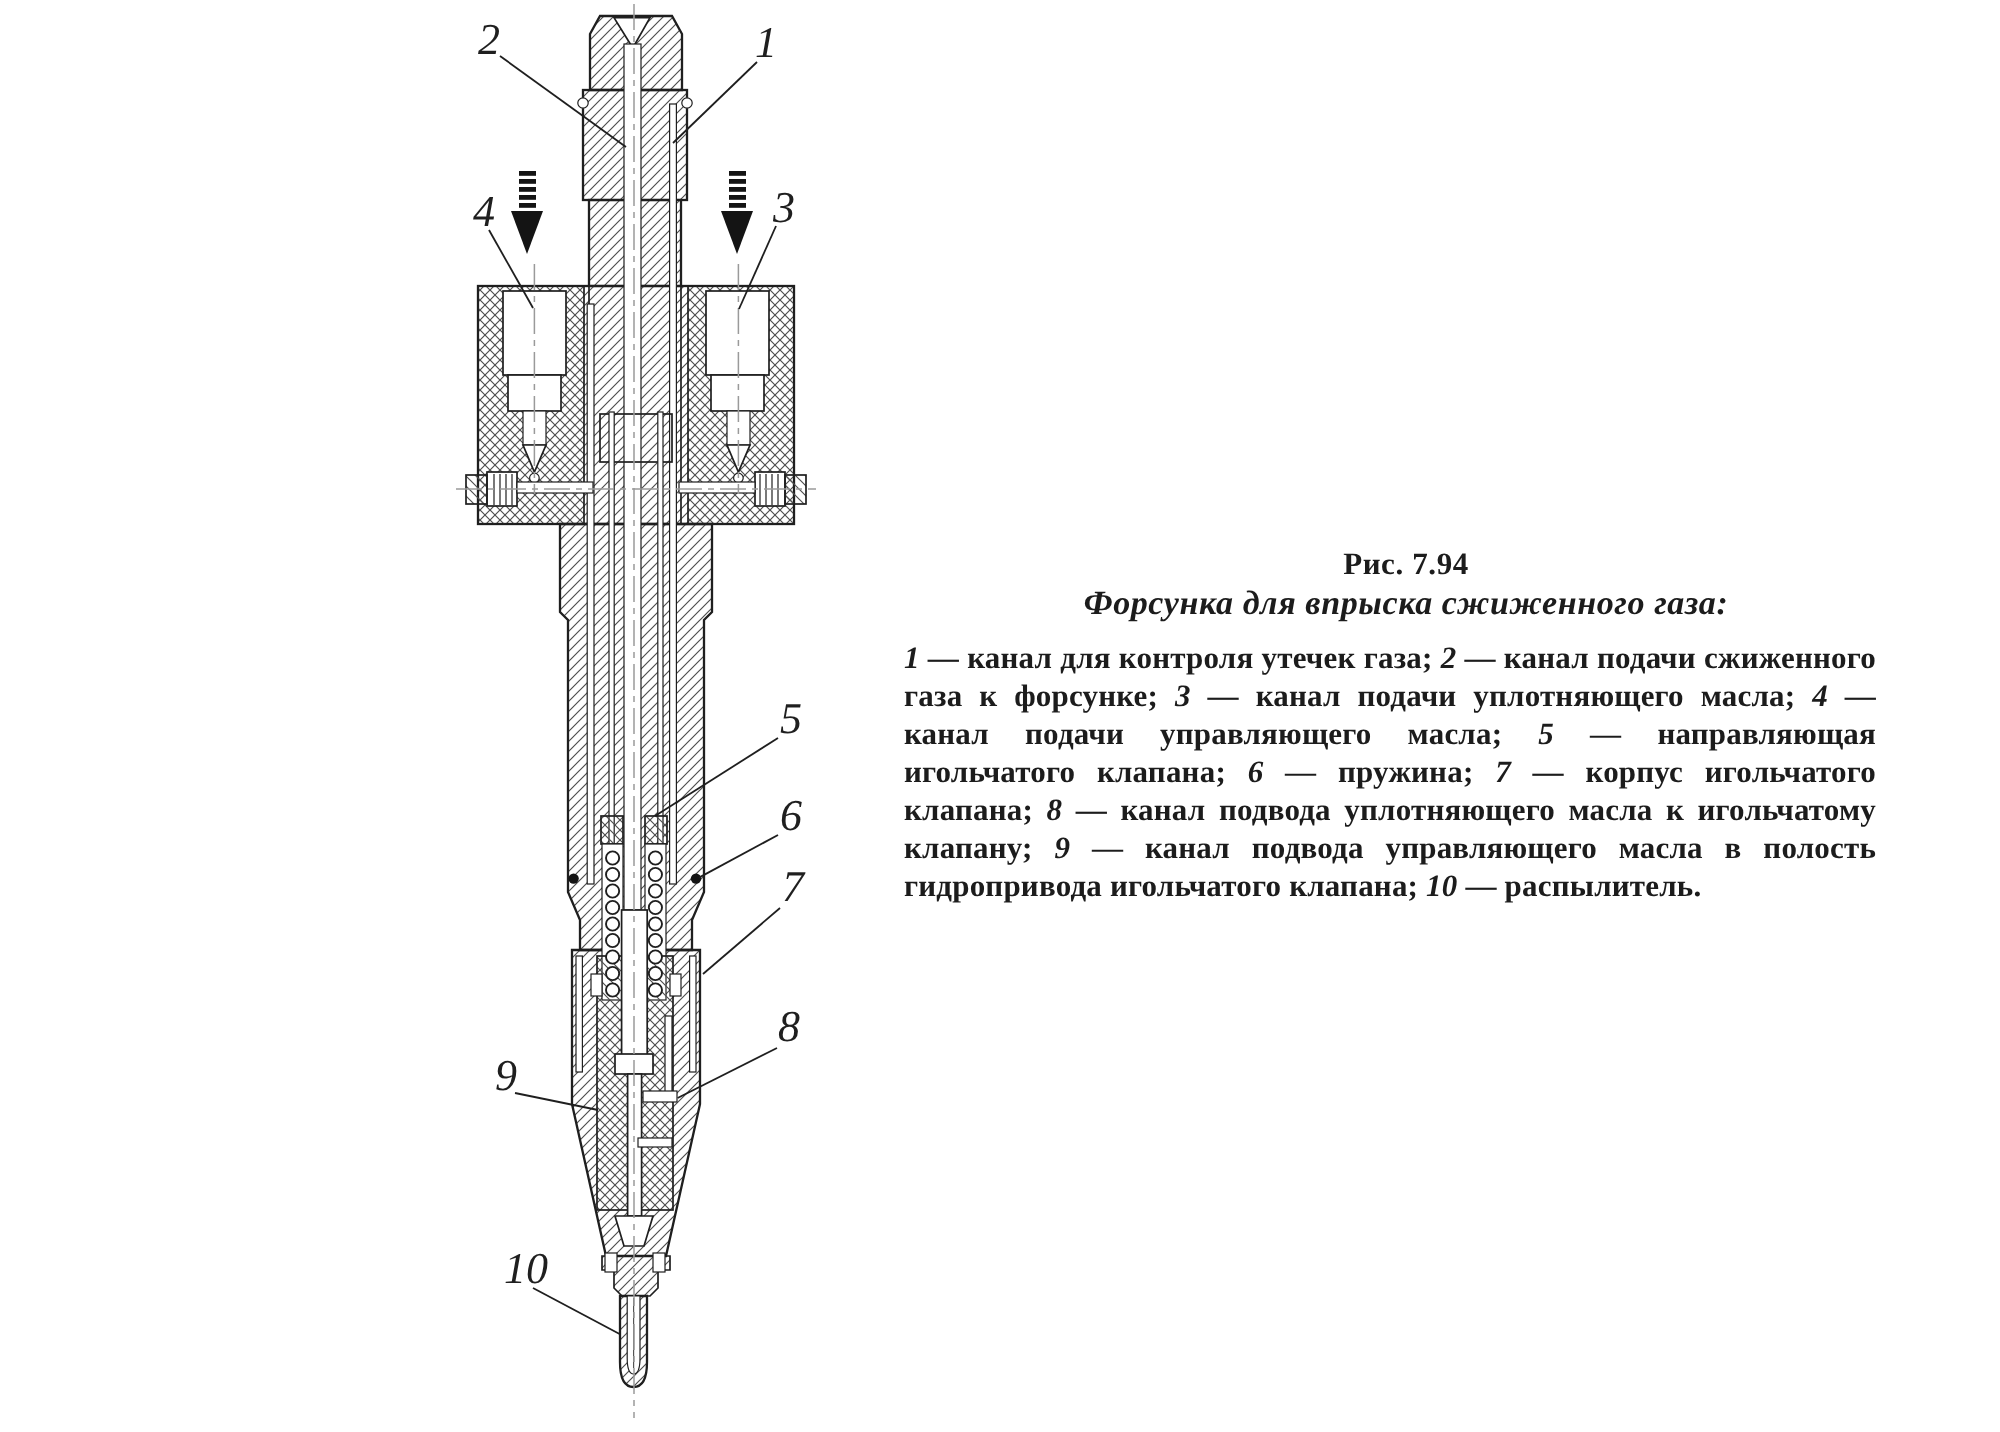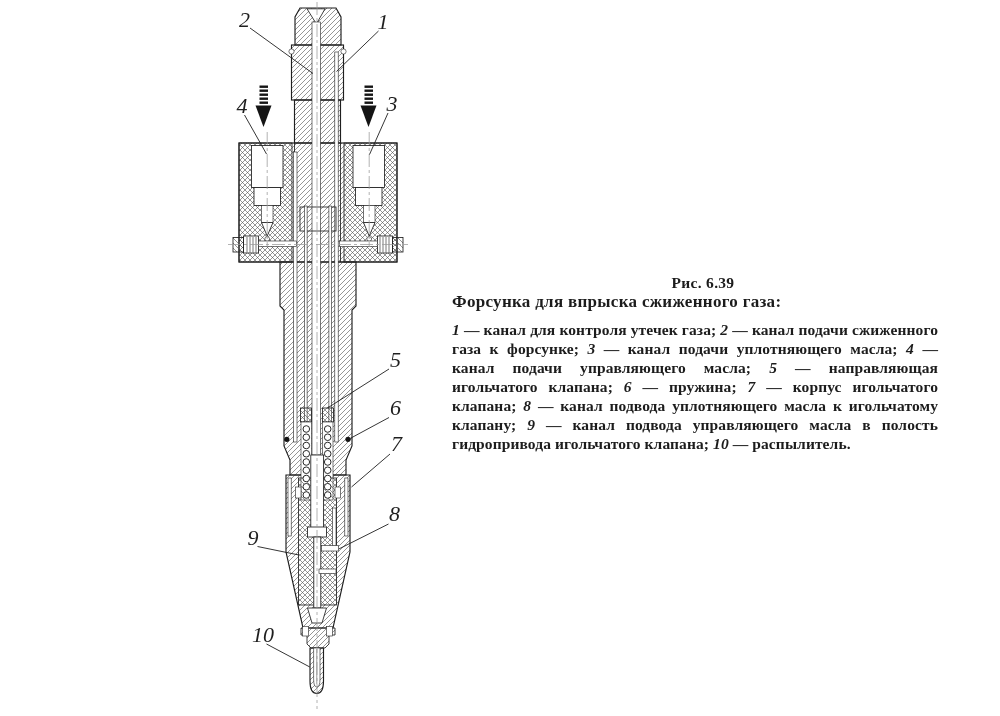--- a/index.html
+++ b/index.html
@@ -18,21 +18,21 @@
   .lead { stroke:#1f1f1f; stroke-width:0.9; fill:none; }
   .cl   { stroke:#9a9a9a; stroke-width:0.75; fill:none; stroke-dasharray:13 3 3 3; }
   .co   { font:italic 22px "Liberation Serif","DejaVu Serif",serif; fill:#1f1f1f; }
 
   
   .caption {
     position:absolute; left:452px; top:274px; width:502px;
     color:#1c1c1c; font-weight:700;
   }
   .fig-label { text-align:center; font-size:15.5px; line-height:17px; letter-spacing:0.3px; }
-  .fig-title { font-size:17px;  line-height:19px; letter-spacing:0.3px; margin-top:1px; }
+  .fig-title { text-align:center; font-size:17px;  line-height:19px; letter-spacing:0.3px; margin-top:1px;font-style:italic; }
   .fig-legend{
     margin:9px 16px 0 0; font-size:15.5px; line-height:19px;
     text-align:justify; letter-spacing:0.1px;
   }
   .fig-legend .n { font-style:italic; }
 </style>
 </head>
 <body>
 
 <div class="page">
@@ -207,18 +207,18 @@
       <text class="co" x="390" y="366.5">5</text>
       <text class="co" x="390" y="415">6</text>
       <text class="co" x="391" y="450.5">7</text>
       <text class="co" x="389" y="520.5">8</text>
       <text class="co" x="247.5" y="545">9</text>
       <text class="co" x="252" y="641.5">10</text>
     </g>
   </svg>
 
   <div class="caption">
-    <div class="fig-label">Рис. 6.39</div>
+    <div class="fig-label">Рис. 7.94</div>
     <div class="fig-title">Форсунка для впрыска сжиженного газа:</div>
     <p class="fig-legend"><span class="n">1</span><span> — канал для контроля утечек газа; </span><span class="n">2</span><span> — канал подачи сжиженного газа к форсунке; </span><span class="n">3</span><span> — канал подачи уплотняющего масла; </span><span class="n">4</span><span> — канал подачи управляющего масла; </span><span class="n">5</span><span> — направляющая игольчатого клапана; </span><span class="n">6</span><span> — пружина; </span><span class="n">7</span><span> — корпус игольчатого клапана; </span><span class="n">8</span><span> — канал подвода уплотняющего масла к игольчатому клапану; </span><span class="n">9</span><span> — канал подвода управляющего масла в полость гидропривода игольчатого клапана; </span><span class="n">10</span><span> — распылитель.</span></p>
   </div>
 
 </div>
 
 </body></html>

